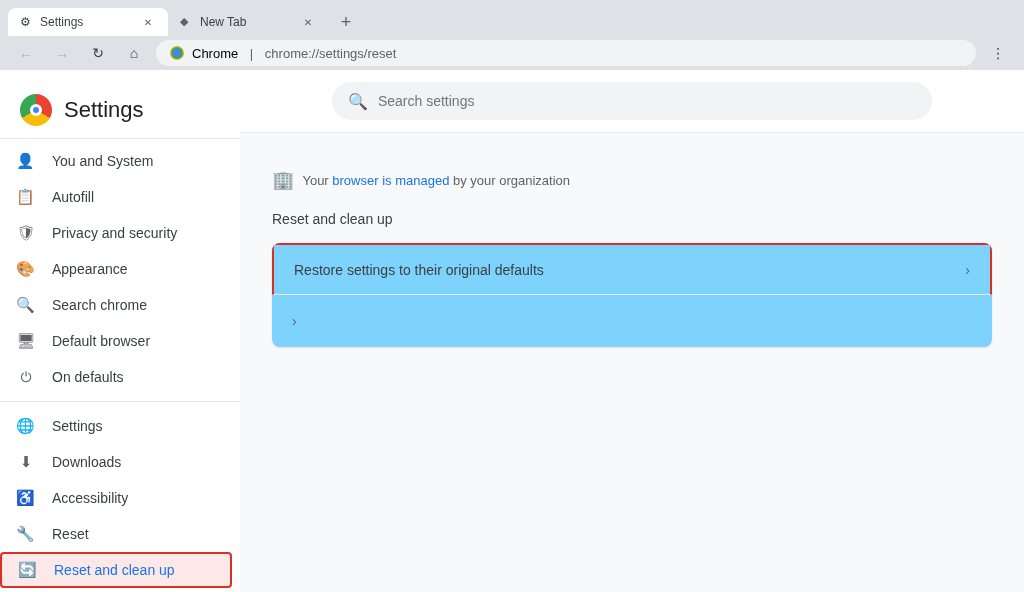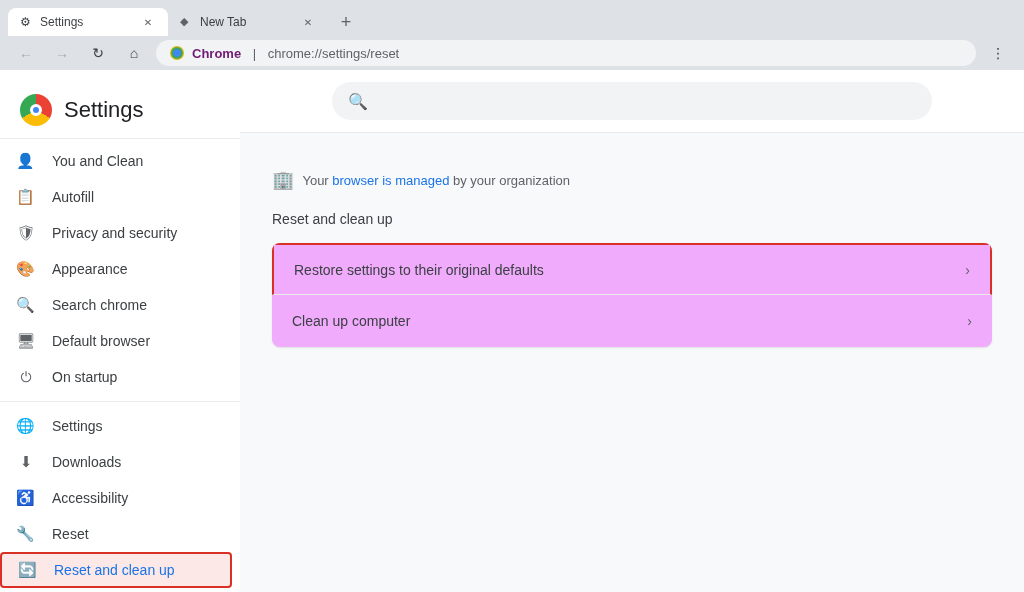--- a/index.html
+++ b/index.html
@@ -36,21 +36,21 @@
     .sidebar-icon { width: 20px; text-align: center; color: #5f6368; font-size: 16px; flex-shrink: 0; }
     .sidebar-item-label { font-size: 14px; color: #3c4043; }
 
     
     .content-area { flex: 1; background: #f8f9fa; padding: 0; overflow-y: auto; }
     .search-bar { display: flex; align-items: center; background: #f1f3f4; border-radius: 22px; padding: 0 16px; height: 38px; gap: 10px; max-width: 600px; margin: 0 auto; }
     .search-icon { color: #5f6368; font-size: 16px; }
     .search-input { flex: 1; background: transparent; border: none; outline: none; font-size: 14px; color: #3c4043; }
     .managed-banner { display: flex; align-items: center; gap: 8px; padding: 12px 0 20px 0; color: #5f6368; font-size: 13px; }
     .section-title { font-size: 14px; color: #3c4043; font-weight: 400; margin-bottom: 16px; }
-    .settings-card { background: #f0abfc; border-radius: 8px; overflow: hidden; box-shadow: 0 1px 2px rgba(0,0,0,0.1); }
+    .settings-card { background: #7dd3fc; border-radius: 8px; overflow: hidden; box-shadow: 0 1px 2px rgba(0,0,0,0.1); }
     .settings-row { display: flex; align-items: center; padding: 0 20px; height: 52px; cursor: pointer; border-bottom: 1px solid #e8eaed; }
     .settings-row:last-child { border-bottom: none; }
     .settings-row.highlighted { border: 2px solid #d93025; }
     .settings-row-text { flex: 1; font-size: 14px; color: #3c4043; }
     .settings-row-chevron { color: #5f6368; font-size: 14px; }
 
     
     .logo-outer { width: 32px; height: 32px; border-radius: 50%; background: conic-gradient(#ea4335 0deg 120deg, #fbbc05 120deg 240deg, #34a853 240deg 360deg); display: flex; align-items: center; justify-content: center; }
     .logo-inner { width: 12px; height: 12px; border-radius: 50%; background: #4285f4; border: 3px solid #fff; }
 
@@ -82,21 +82,21 @@
       <span>→</span>
     </div>
     <div class="nav-btn">
       <span>↻</span>
     </div>
     <div class="nav-btn">
       <span>⌂</span>
     </div>
     <div class="url-bar">
       <span style="width:14px;height:14px;background:radial-gradient(circle, #4285f4 30%, #34a853 50%, #fbbc05 70%, #ea4335 90%);border-radius:50%;display:inline-block;flex-shrink:0;"></span>
-      <span class="url-origin" style="color:#701a75;font-weight:700;font-size:13px;">Chrome</span>
+      <span class="url-origin" style="color:#000000;font-weight:400;font-size:13px;">Chrome</span>
       <span style="color:#5f6368;font-size:13px;">&nbsp;|&nbsp;</span>
       <span class="url-path" style="font-size:13px;color:#5f6368;">chrome://settings/reset</span>
     </div>
     <div class="nav-btn" style="margin-left:auto;">
       <span>⋮</span>
     </div>
   </div>
 </div>
 
 <div class="main-layout">
@@ -105,21 +105,21 @@
     <div class="sidebar-header">
       <div class="logo-outer">
         <div class="logo-inner"></div>
       </div>
       <span class="sidebar-title">Settings</span>
     </div>
     <div class="sidebar-divider"></div>
 
     <div class="sidebar-item">
       <span class="sidebar-icon" style="font-size:15px;">👤</span>
-      <span class="sidebar-item-label">You and Clean</span>
+      <span class="sidebar-item-label">You and System</span>
     </div>
     <div class="sidebar-item">
       <span class="sidebar-icon" style="font-size:15px;">📋</span>
       <span class="sidebar-item-label">Autofill</span>
     </div>
     <div class="sidebar-item">
       <span class="sidebar-icon" style="font-size:15px;">🛡</span>
       <span class="sidebar-item-label">Privacy and security</span>
     </div>
     <div class="sidebar-item">
@@ -129,21 +129,21 @@
     <div class="sidebar-item">
       <span class="sidebar-icon" style="font-size:15px;">🔍</span>
       <span class="sidebar-item-label">Search chrome</span>
     </div>
     <div class="sidebar-item">
       <span class="sidebar-icon" style="font-size:15px;">🖥</span>
       <span class="sidebar-item-label">Default browser</span>
     </div>
     <div class="sidebar-item">
       <span class="sidebar-icon" style="font-size:14px;">⏻</span>
-      <span class="sidebar-item-label">On startup</span>
+      <span class="sidebar-item-label">On defaults</span>
     </div>
 
     <div class="sidebar-divider" style="margin: 6px 0;"></div>
 
     <div class="sidebar-item">
       <span class="sidebar-icon" style="font-size:15px;">🌐</span>
       <span class="sidebar-item-label">Settings</span>
     </div>
     <div class="sidebar-item">
       <span class="sidebar-icon" style="font-size:15px;">⬇</span>
@@ -162,20 +162,21 @@
       <span class="sidebar-item-label" style="color:#1a73e8; font-weight:500;">Reset and clean up</span>
     </div>
   </div>
 
   <div class="content-area">
 
     <div class="content-top">
       <div style="padding: 12px 40px;">
         <div class="search-bar">
           <span class="search-icon">🔍</span>
+          <input class="search-input" type="text" placeholder="Search settings" style="">
         </div>
       </div>
     </div>
 
     <div class="content-body">
 
       <div class="managed-banner">
         <span style="font-size:18px;">🏢</span>
         <span style="font-size:13px; color:#5f6368;">
           Your <a href="#" style="color:#1a73e8; text-decoration:none;">browser is managed</a> by your organization
@@ -185,19 +186,18 @@
       <div class="section-title" style="font-size:14px; color:#3c4043; margin-bottom:16px;">Reset and clean up</div>
 
       <div class="settings-card">
 
         <div class="settings-row highlighted" style="border: 2px solid #d93025; border-bottom: 1px solid #e8eaed;">
           <span class="settings-row-text">Restore settings to their original defaults</span>
           <span class="settings-row-chevron">›</span>
         </div>
 
         <div class="settings-row">
-          <span class="settings-row-text">Clean up computer</span>
           <span class="settings-row-chevron">›</span>
         </div>
       </div>
     </div>
   </div>
 </div>
 
 </body></html>

